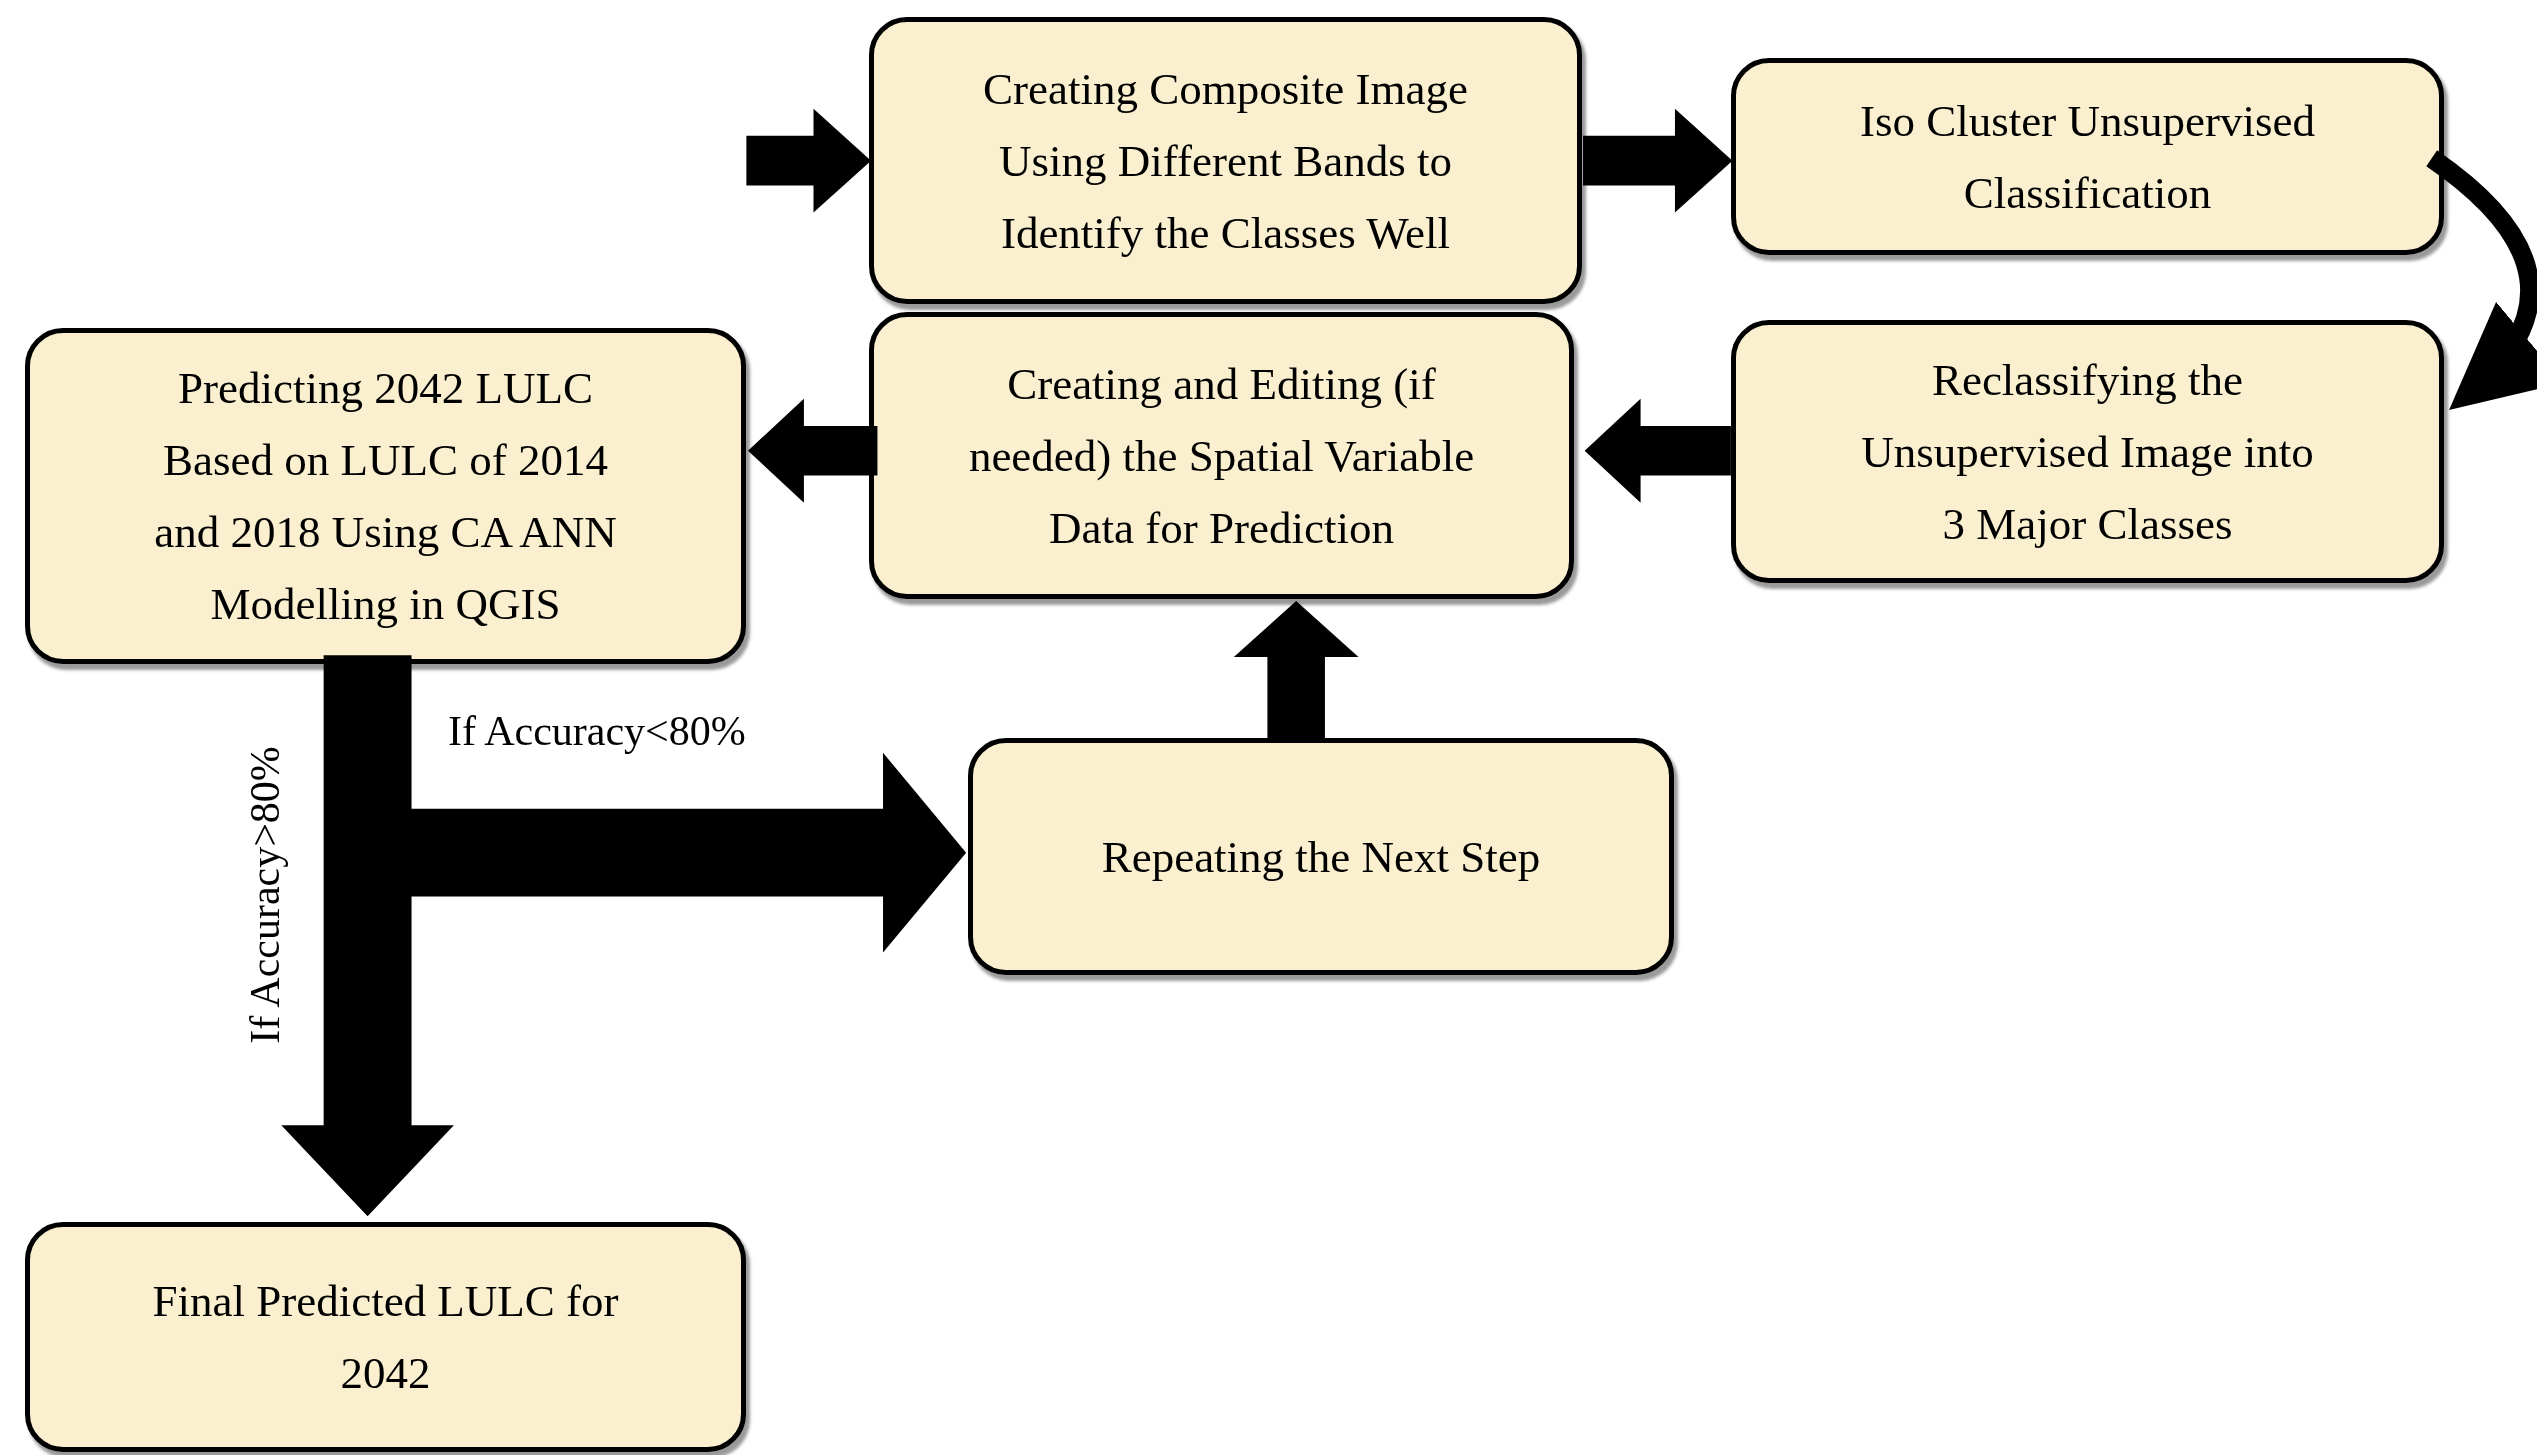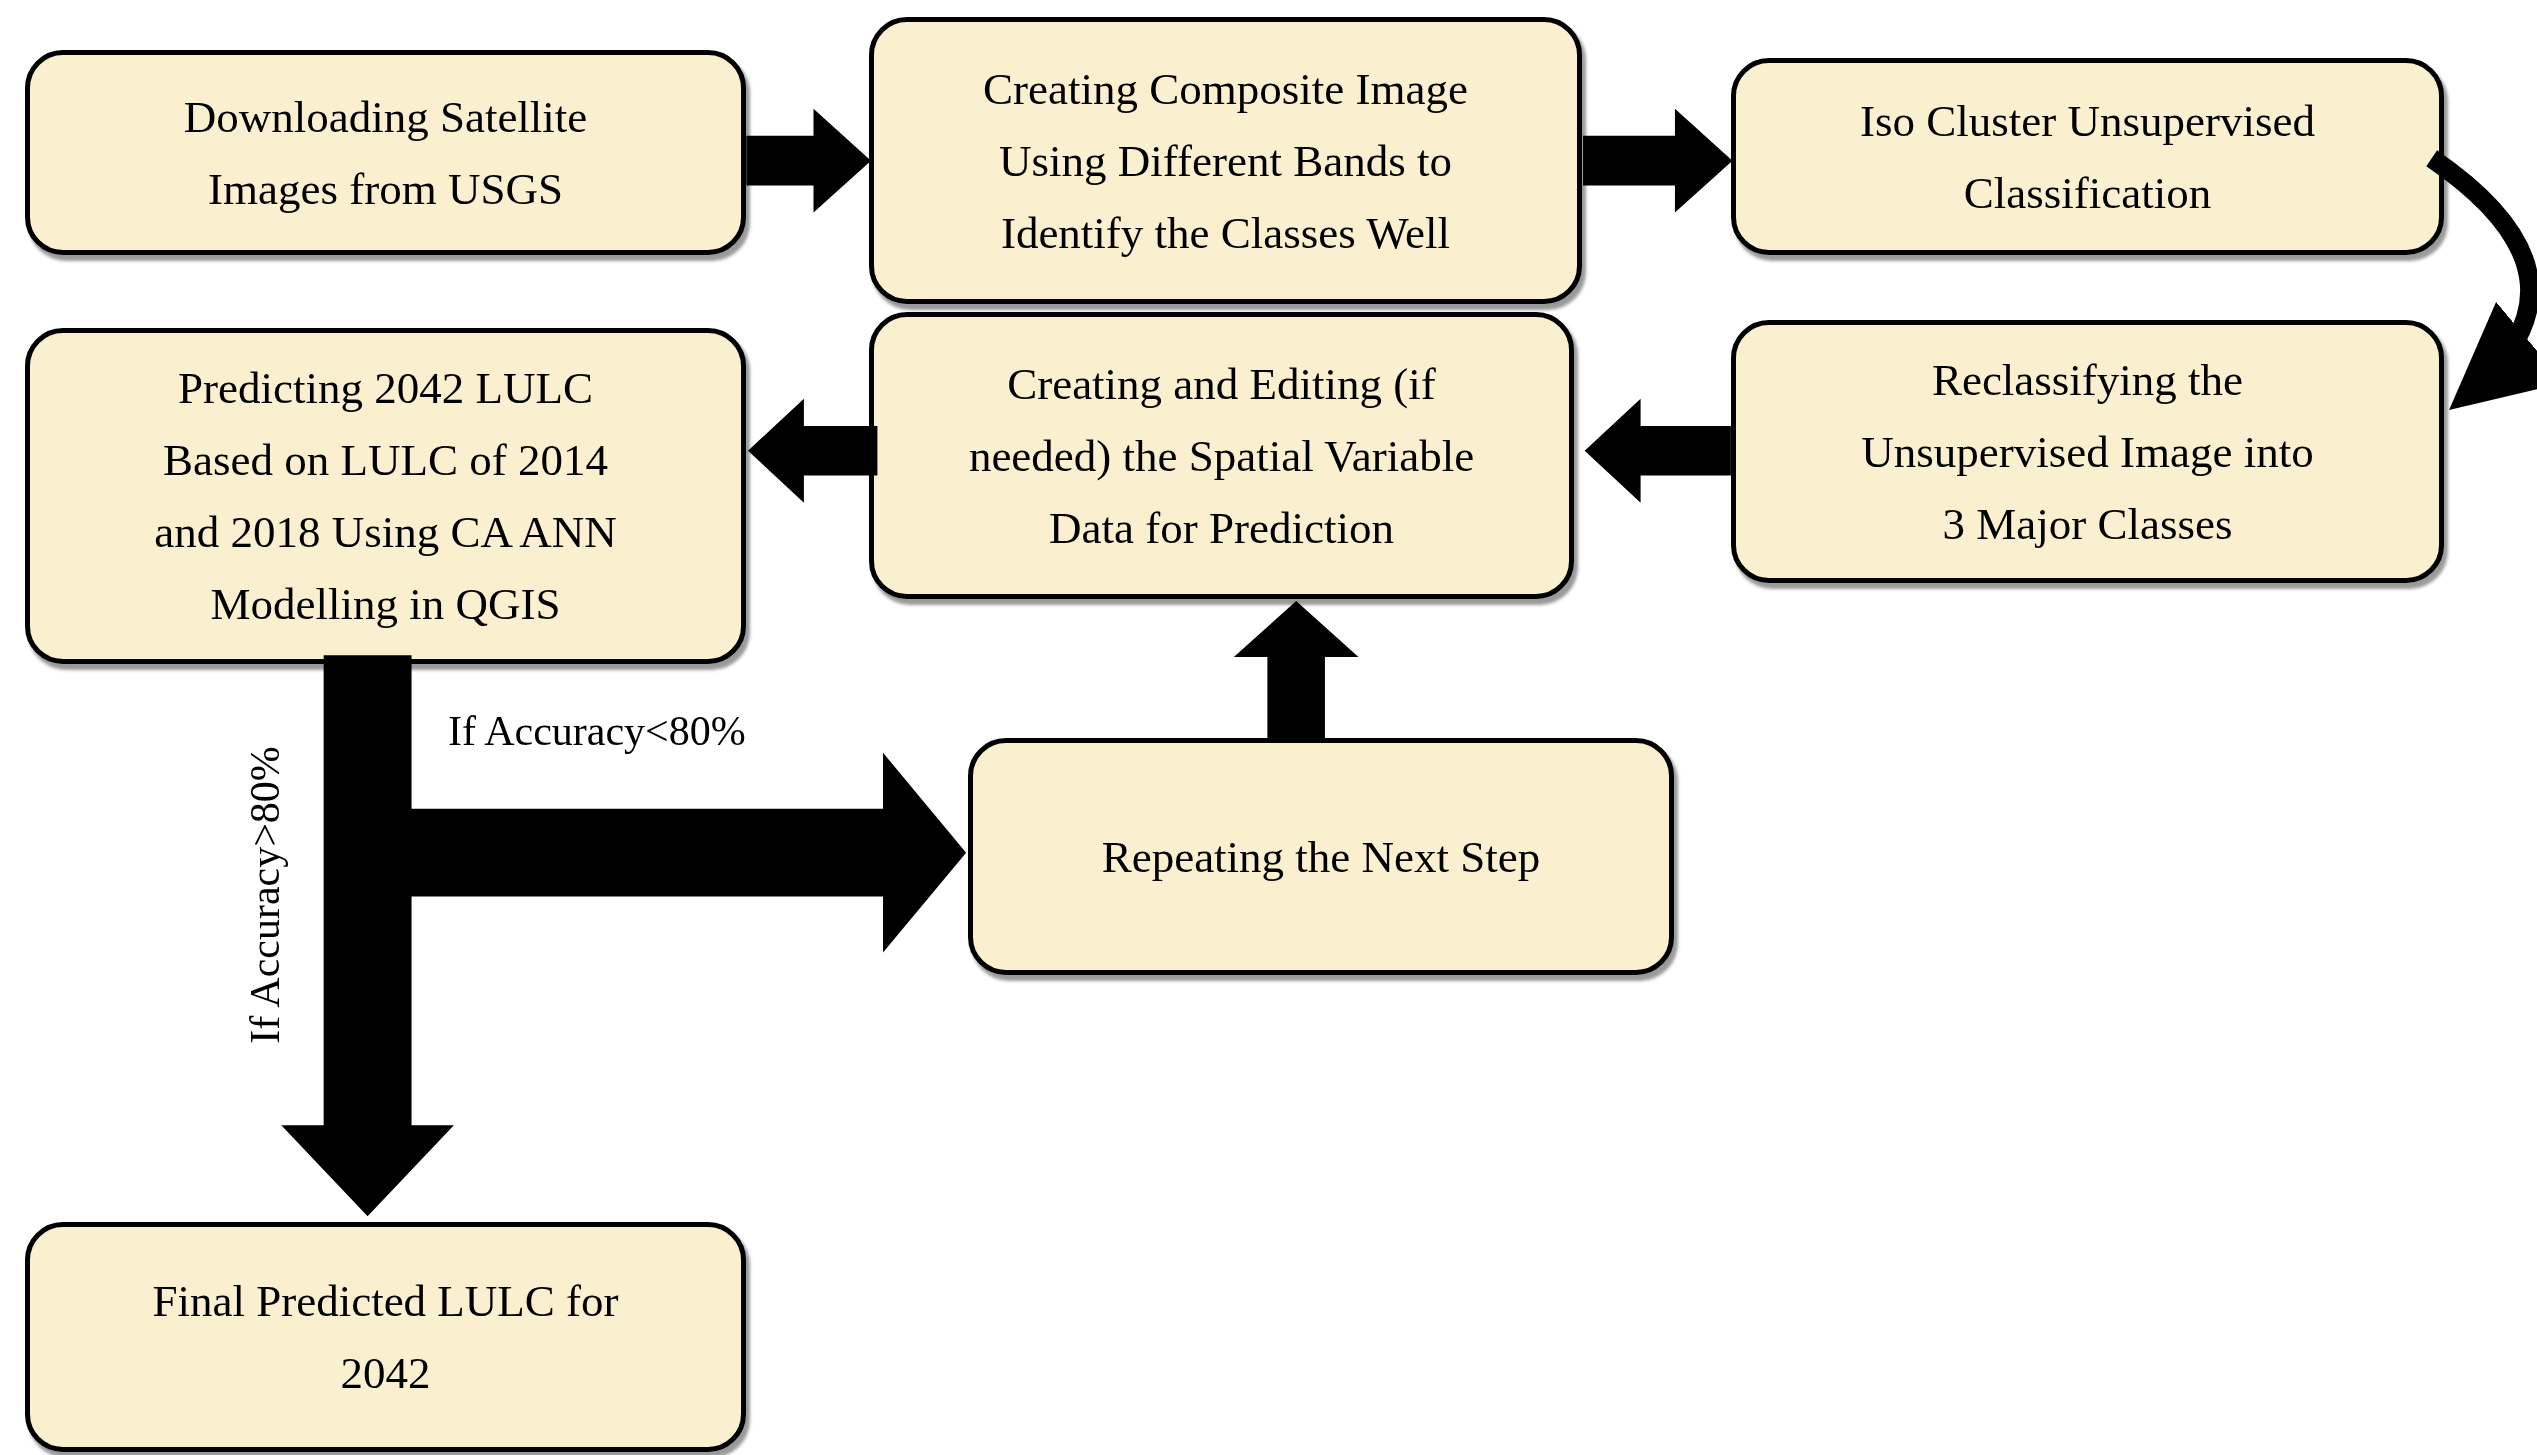--- a/index.html
+++ b/index.html
@@ -55,24 +55,20 @@
     transform:rotate(-90deg);
     transform-origin:center center;
     text-align:center;
   }
 </style>
 </head>
 <body>
 
 <div id="canvas">
 
-  <div class="node" style="left:25px; top:50px; width:721px; height:205px;">
-    <span class="node-label">Downloading Satellite
-Images from USGS</span>
-  </div>
 
   <div class="node" style="left:1731px; top:58px; width:713px; height:197px;">
     <span class="node-label">Iso Cluster Unsupervised
 Classification</span>
   </div>
 
   <div class="node" style="left:869px; top:17px; width:713px; height:287px;">
     <span class="node-label">Creating Composite Image
 Using Different Bands to
 Identify the Classes Well</span>

